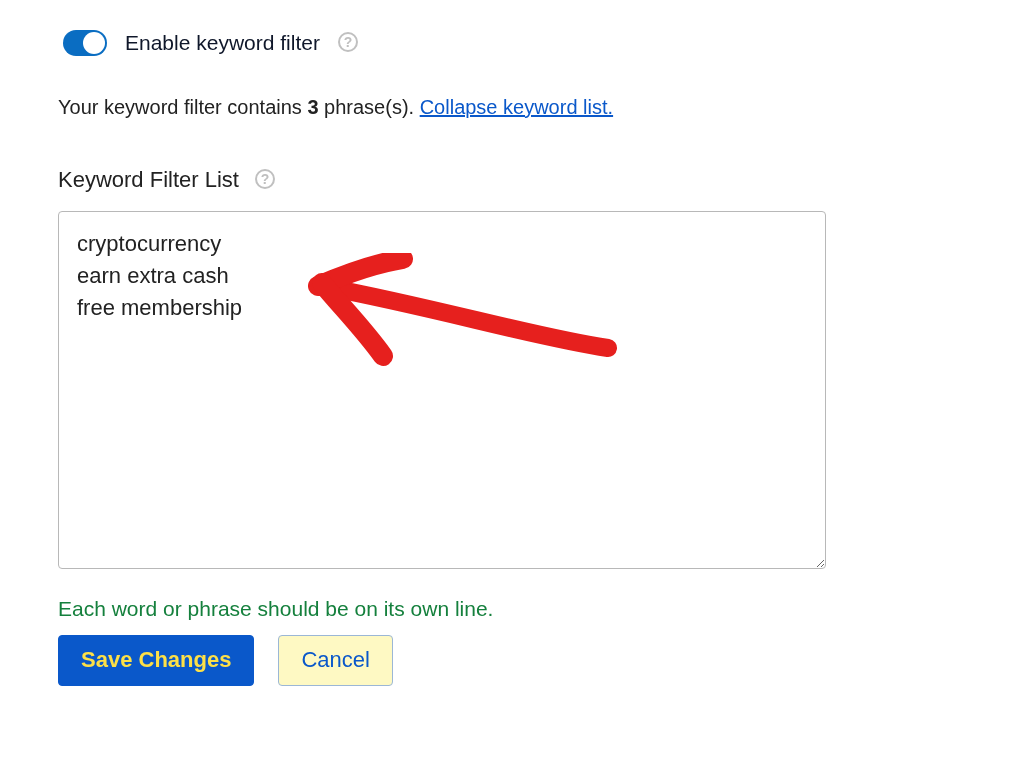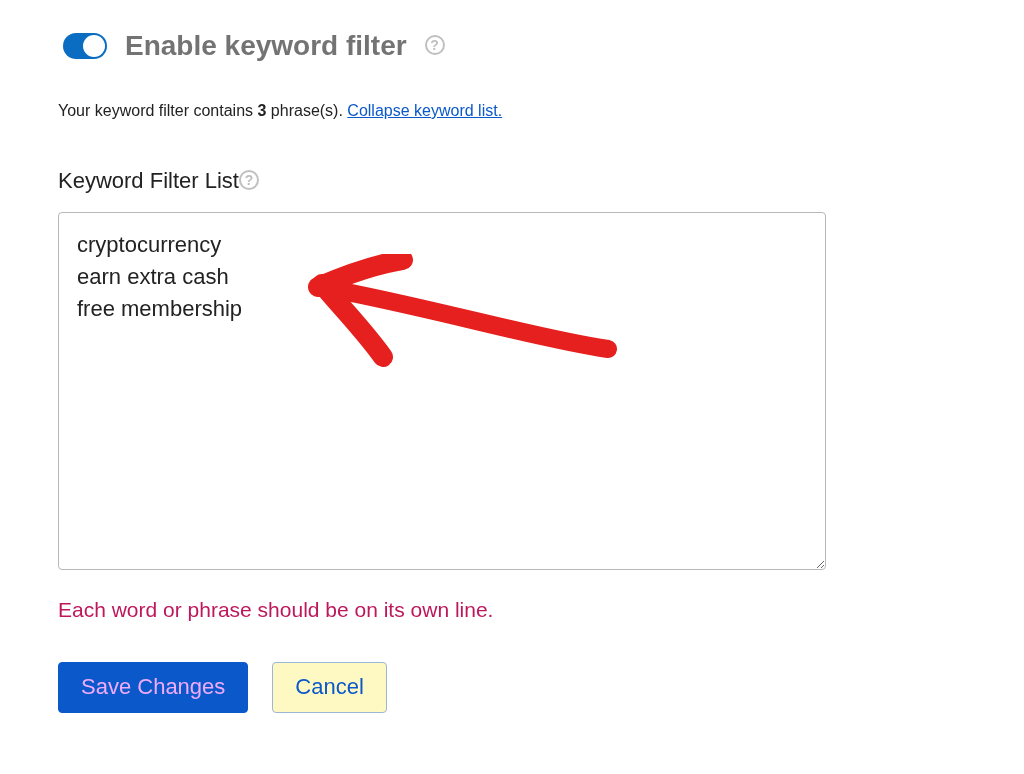--- a/index.html
+++ b/index.html
@@ -32,56 +32,55 @@
     .toggle-knob {
       position: absolute;
       right: 2px;
       top: 2px;
       width: 22px;
       height: 22px;
       background: #fff;
       border-radius: 50%;
     }
     .toggle-label {
-      font-size: 28px;
-      color: #737373;
-      font-weight: bold;
+      font-size: 21px;
+      color: #0f172a;
     }
     .help-icon {
       display: inline-flex;
       align-items: center;
       justify-content: center;
       width: 20px;
       height: 20px;
       border: 2px solid #c0c0c0;
       border-radius: 50%;
       color: #bfbfbf;
       font-size: 14px;
       font-weight: 600;
       line-height: 1;
       position: relative;
       top: -1px;
     }
     .summary-line {
-      font-size: 16px;
+      font-size: 20px;
       color: #222;
       margin-bottom: 48px;
     }
     .summary-line strong {
       font-weight: 700;
     }
     .collapse-link {
       color: #0a58ca;
       text-decoration: underline;
       cursor: pointer;
     }
     .list-label-row {
       display: flex;
       align-items: center;
-      gap: 0;
+      gap: 16px;
       margin-bottom: 18px;
     }
     .list-label {
       font-size: 22px;
       color: #222;
     }
     .textarea-wrap {
       position: relative;
       margin-bottom: 24px;
     }
@@ -100,40 +99,40 @@
     }
     .arrow-annotation {
       position: absolute;
       top: 42px;
       left: 250px;
       pointer-events: none;
       z-index: 5;
     }
     .hint-text {
       font-size: 21px;
-      color: #be185d;
-      margin-bottom: 40px;
+      color: #15803d;
+      margin-bottom: 14px;
     }
     .button-row {
       display: flex;
       gap: 24px;
     }
     .btn {
       font-family: inherit;
       font-size: 22px;
       padding: 10px 22px;
       border-radius: 4px;
       cursor: pointer;
       line-height: 1.3;
     }
     .btn-primary {
       background: #0a58ca;
-      color: #f0abfc;
+      color: #fde047;
       border: 1px solid #0a58ca;
-      font-weight: 400;
+      font-weight: 700;
     }
     .btn-secondary {
       background: #fef9c3;
       color: #0a58ca;
       border: 1px solid #9bb7d6;
     }
   </style>
 </head>
 <body>
 

